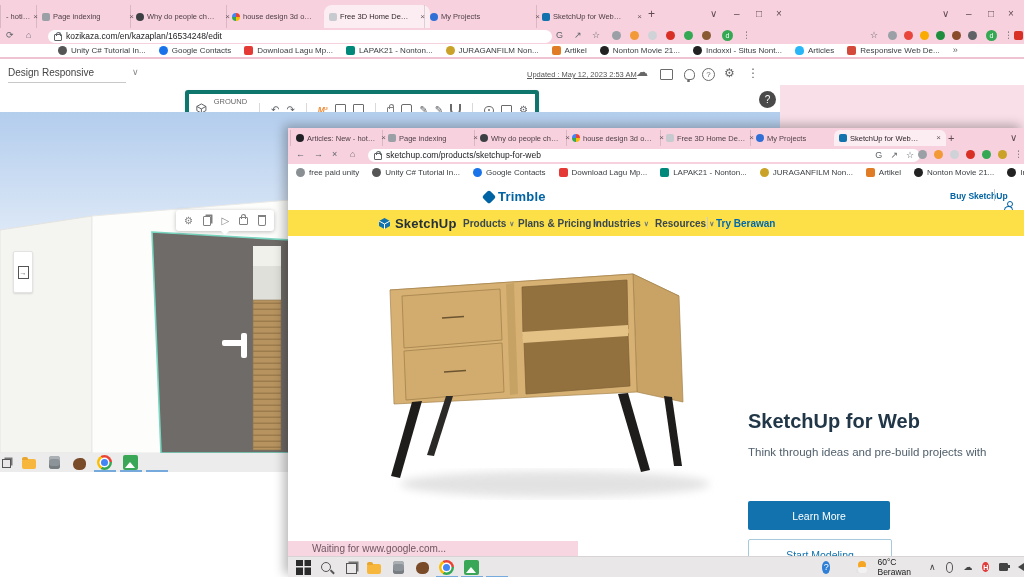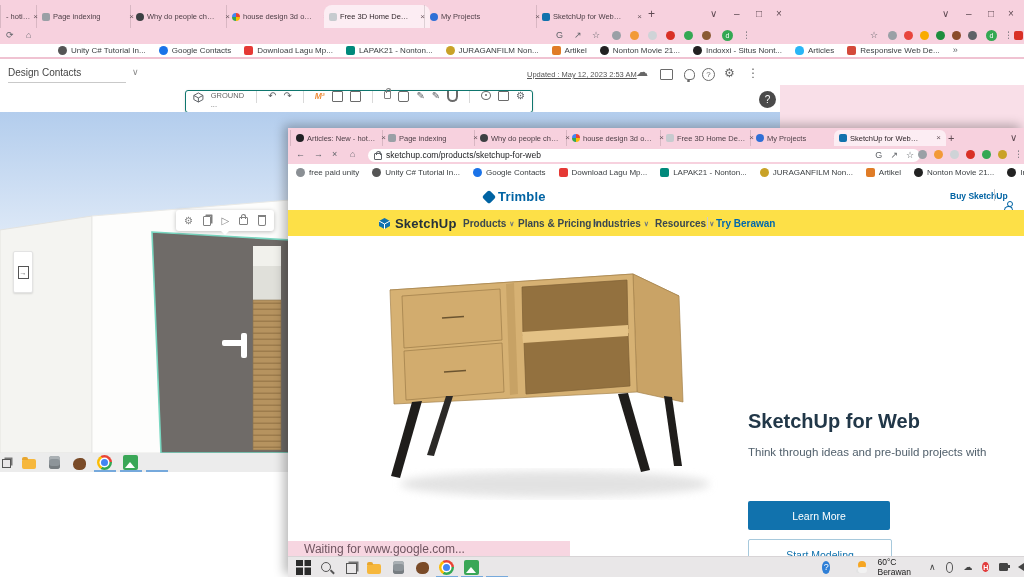--- a/index.html
+++ b/index.html
@@ -44,22 +44,22 @@
   .designsel{position:absolute;left:8px;top:8px;width:118px;border-bottom:1px solid #c9c9c9;
     font-size:10px;color:#444;padding-bottom:4px;}
   .designcaret{position:absolute;left:132px;top:8px;font-size:9px;color:#888;}
   .updated{font-size:7.5px;color:#555;text-decoration:underline;}
   .kzic{font-size:12px;color:#666;line-height:12px;}
   .boxic{width:11px;height:9px;border:1.2px solid #6b6b6b;border-radius:1px;}
   .bellic{width:9px;height:9px;border:1.2px solid #6b6b6b;border-radius:50% 50% 4px 4px;position:relative;}
   .bellic::after{content:"";position:absolute;left:2px;bottom:-3px;width:3px;height:2px;background:#6b6b6b;border-radius:2px;}
   .qcirc{width:11px;height:11px;border:1.2px solid #6b6b6b;border-radius:50%;
     font-size:8px;color:#6b6b6b;display:flex;align-items:center;justify-content:center;}
-  .kztoolbar{background:#fff;border:1px solid #0f766e;border-radius:3px;height:21px;
-    box-shadow:0 1px 3px rgba(0,0,0,.12);display:flex;align-items:flex-start;padding:0 7px;gap:7px;}
+  .kztoolbar{background:#fff;border:4px solid #0f766e;border-radius:3px;height:21px;
+    box-shadow:0 1px 3px rgba(0,0,0,.12);display:flex;align-items:flex-end;padding:0 7px;gap:7px;}
   .kzt{font-size:10px;color:#5f6368;line-height:10px;}
   .kzfloor{font-size:7.5px;color:#666;}
   .m2{font-size:8.5px;font-weight:bold;font-style:italic;color:#ef8d3a;}
   .eyeic{width:10px;height:7px;border:1.2px solid #6b6b6b;border-radius:50%;position:relative;}
   .eyeic::after{content:"";position:absolute;left:3px;top:1.5px;width:2.5px;height:2.5px;border-radius:50%;background:#6b6b6b;}
   .magic{width:8px;height:9px;border:2px solid #6b6b6b;border-top:none;border-radius:0 0 6px 6px;}
   .kzhelp{width:17px;height:17px;border-radius:50%;background:#4a4a4a;color:#fff;
     font-size:10px;display:flex;align-items:center;justify-content:center;}
   
   .seltoolbar{background:#fff;border-radius:3px;box-shadow:0 1px 4px rgba(0,0,0,.25);
@@ -123,21 +123,21 @@
   .sunav{background:#fde047;border-bottom:1px solid #e4e8e9;}
   .subrand{font-size:13px;font-weight:bold;color:#25313a;letter-spacing:0.2px;}
   .navitem{font-size:10px;color:#3a4750;font-weight:bold;display:flex;align-items:center;gap:3px;}
   .navcaret{font-size:7px;color:#6b7780;}
   .trylink{font-size:10px;font-weight:bold;color:#0068ad;}
   .herotitle{font-size:20px;font-weight:bold;color:#213748;}
   .herobody{font-size:11.5px;color:#51606c;line-height:17px;}
   .btn{width:142px;height:29px;border-radius:2px;display:flex;align-items:center;justify-content:center;font-size:10.5px;}
   .btn-primary{background:#1172ad;color:#fff;}
   .btn-secondary{background:#fff;border:1px solid #a7c9dc;color:#1172ad;}
-  .statusbubble{background:#f7d6e1;color:#6f5560;font-size:12px;display:flex;align-items:center;padding-left:16px;}
+  .statusbubble{background:#f7d6e1;color:#6f5560;font-size:10px;display:flex;align-items:center;padding-left:24px;}
 </style>
 </head>
 <body>
 
 <div id="screen">
 
   <div class="abs tabbar" style="left:0;top:0;width:1024px;height:28px;">
     <div class="tab" style="left:0;width:32px;">
       <span class="lbl">- hotin...</span>
       <span class="x">×</span>
@@ -180,20 +180,24 @@
 
     <div class="abs winctl" style="left:942px;top:8px;">∨</div>
     <div class="abs winctl" style="left:966px;top:8px;">–</div>
     <div class="abs winctl" style="left:988px;top:8px;">□</div>
     <div class="abs winctl" style="left:1008px;top:8px;">×</div>
   </div>
 
   <div class="abs urlrow" style="left:0;top:28px;width:1024px;height:16px;">
     <div class="abs tinyic" style="left:6px;top:3px;">⟳</div>
     <div class="abs tinyic" style="left:26px;top:3px;">⌂</div>
+    <div class="abs pill" style="left:48px;top:1.5px;width:492px;">
+      <span class="lockic"></span>
+      <span>kozikaza.com/en/kazaplan/16534248/edit</span>
+    </div>
     <div class="abs tinyic" style="left:556px;top:3px;">G</div>
     <div class="abs tinyic" style="left:574px;top:3px;">↗</div>
     <div class="abs tinyic" style="left:592px;top:3px;">☆</div>
     <div class="abs extdot" style="left:612px;top:3px;background:#9aa0a6;"></div>
     <div class="abs extdot" style="left:630px;top:3px;background:#f29a38;"></div>
     <div class="abs extdot" style="left:648px;top:3px;background:#cfd3d7;"></div>
     <div class="abs extdot" style="left:666px;top:3px;background:#d93025;"></div>
     <div class="abs extdot" style="left:684px;top:3px;background:#34a853;"></div>
     <div class="abs extdot" style="left:702px;top:3px;background:#8a5a33;"></div>
     <div class="abs profile" style="left:722px;top:2px;">d</div>
@@ -249,21 +253,21 @@
         <span>Articles</span>
       </span>
     <span class="bm">
         <span class="bmi" style="background:#d44a3a;"></span>
         <span>Responsive Web De...</span>
       </span>
     <span class="tinyic">»</span>
   </div>
 
   <div class="abs kzheader" style="left:0;top:57px;width:1024px;height:31px;">
-    <div class="designsel">Design Contacts</div>
+    <div class="designsel">Design Responsive</div>
     <div class="designcaret">∨</div>
     <div class="abs updated" style="left:527px;top:11px;">Updated : May 12, 2023 2:53 AM</div>
     <div class="abs kzic" style="left:636px;top:7px;">☁</div>
     <div class="abs boxic" style="left:660px;top:10px;"></div>
     <div class="abs bellic" style="left:684px;top:10px;"></div>
     <div class="abs qcirc" style="left:702px;top:9px;">?</div>
     <div class="abs kzic" style="left:724px;top:8px;">⚙</div>
     <div class="abs kzic" style="left:747px;top:8px;">⋮</div>
   </div>
 

